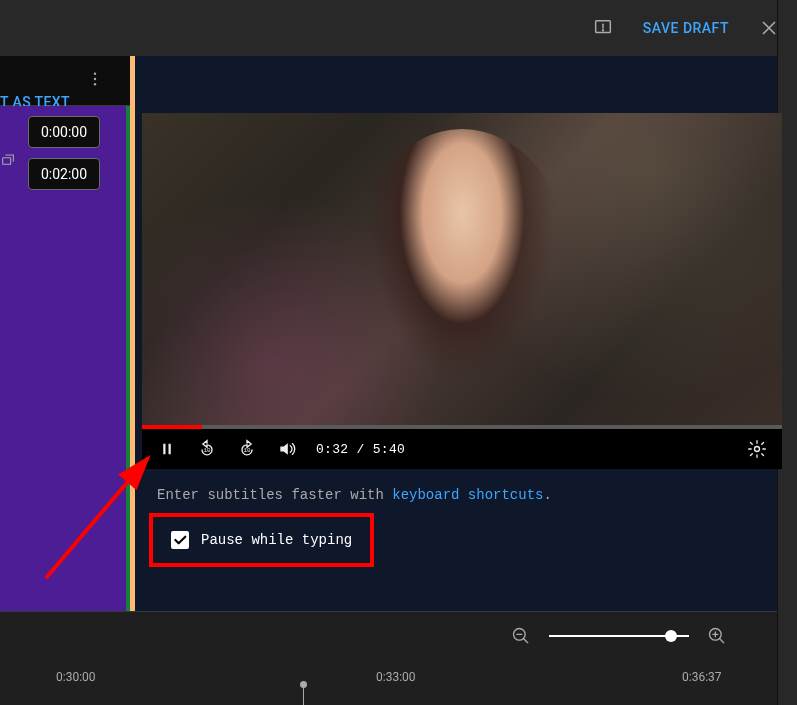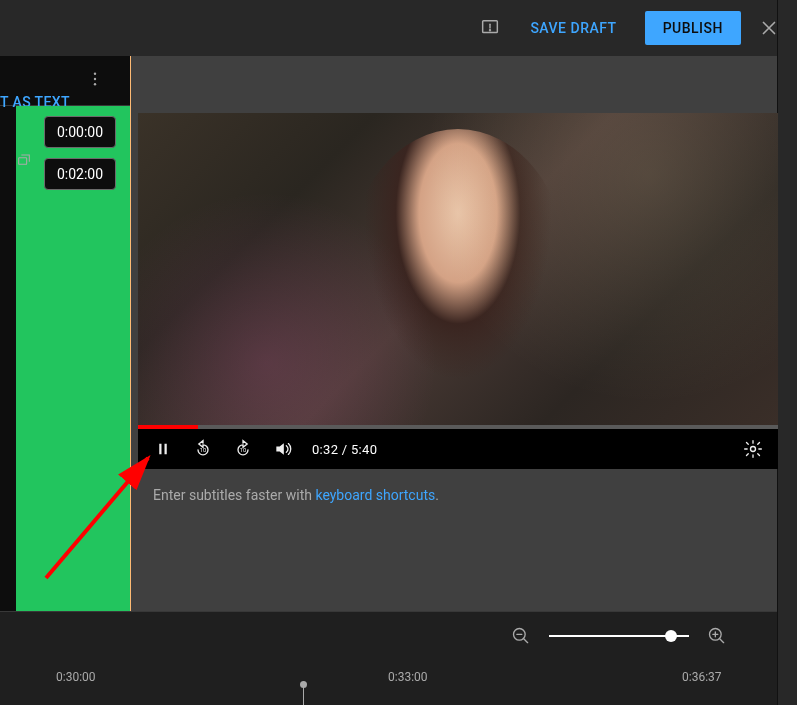--- a/index.html
+++ b/index.html
@@ -66,25 +66,25 @@
       margin-top: 42px;
     }
     .vdots {
       color: #aaa;
       font-size: 20px;
       padding: 0 8px;
       cursor: pointer;
     }
     .left-pane {
       position: absolute;
-      left: 16px;
+      left: 0;
       top: 106px;
       width: 130px;
       height: 505px;
-      background: #22c55e;
+      background: #4c1d95;
       border-right: 4px solid #15803d;
       padding: 10px 0 0 0;
     }
     .timestamp-input {
       background: #0d0d0d;
       border: 1px solid #6b6b6b;
       color: #fff;
       font-size: 14px;
       padding: 7px 10px;
       border-radius: 4px;
@@ -101,23 +101,24 @@
       color: #aaa;
       width: 16px;
       height: 16px;
     }
     .main-area {
       position: absolute;
       left: 130px;
       top: 56px;
       right: 20px;
       bottom: 94px;
-      border-left: 1px solid #fdba74;
-      background: #404040;
+      border-left: 5px solid #fdba74;
+      background: #0f172a;
       padding-top: 57px;
+      font-family: Liberation Mono, monospace;
     }
     .video-container {
       width: 640px;
       margin: 0 0 0 7px;
       background: #000;
       position: relative;
     }
     .video-frame {
       width: 100%;
       height: 312px;
@@ -284,21 +285,20 @@
 
 <div class="top-bar">
   <div class="icon-btn">
     <svg viewBox="0 0 24 24" width="22" height="22" fill="none" stroke="currentColor" stroke-width="1.6">
       <rect x="4" y="4" width="16" height="13" rx="1"></rect>
       <path d="M12 8v4" stroke-linecap="round"></path>
       <circle cx="12" cy="14.5" r="0.5" fill="currentColor"></circle>
     </svg>
   </div>
   <div class="save-draft-btn">SAVE DRAFT</div>
-  <div class="publish-btn">PUBLISH</div>
   <div class="icon-btn">
     <svg viewBox="0 0 24 24" width="22" height="22" fill="none" stroke="currentColor" stroke-width="1.8">
       <path d="M6 6l12 12M18 6L6 18" stroke-linecap="round"></path>
     </svg>
   </div>
 </div>
 
 <div class="sub-bar">
   <span class="as-text">T AS TEXT</span>
   <span class="vdots">
@@ -362,20 +362,28 @@
           <path d="M12 2v3M12 19v3M4.2 4.2l2.1 2.1M17.7 17.7l2.1 2.1M2 12h3M19 12h3M4.2 19.8l2.1-2.1M17.7 6.3l2.1-2.1" stroke-linecap="round"></path>
         </svg>
       </div>
     </div>
   </div>
 
   <div class="hint-row">
     <span>Enter subtitles faster with </span><a>keyboard shortcuts</a><span>.</span>
   </div>
 
+  <div class="pause-box">
+    <div class="checkbox">
+      <svg viewBox="0 0 24 24" fill="none" stroke="#000" stroke-width="3.2">
+        <path d="M5 12l5 5L20 7" stroke-linecap="round" stroke-linejoin="round"></path>
+      </svg>
+    </div>
+    <span class="pause-label">Pause while typing</span>
+  </div>
 </div>
 
 <div class="bottom-bar">
   <div class="zoom-row">
     <div class="icon-btn">
       <svg viewBox="0 0 24 24" width="20" height="20" fill="none" stroke="#aaa" stroke-width="1.6">
         <circle cx="10" cy="10" r="7"></circle>
           <path d="M15 15l5 5M7 10h6" stroke-linecap="round"></path>
       </svg>
     </div>
@@ -384,21 +392,21 @@
     </div>
     <div class="icon-btn">
       <svg viewBox="0 0 24 24" width="20" height="20" fill="none" stroke="#aaa" stroke-width="1.6">
         <circle cx="10" cy="10" r="7"></circle>
           <path d="M15 15l5 5M7 10h6M10 7v6" stroke-linecap="round"></path>
       </svg>
     </div>
   </div>
   <div class="timeline">
     <div class="timeline-tick" style="left:56px">0:30:00</div>
-    <div class="timeline-tick" style="left:388px">0:33:00</div>
+    <div class="timeline-tick" style="left:376px">0:33:00</div>
     <div class="timeline-tick" style="left:682px">0:36:37</div>
     <div class="playhead" style="left:303px"></div>
   </div>
 </div>
 
 <svg class="annotation-arrow" width="140" height="180">
   <defs>
     <marker id="ah" markerWidth="10" markerHeight="10" refX="8" refY="3" orient="auto">
       <path d="M0,0 L0,6 L9,3 z" fill="#ff0000"></path>
     </marker>

